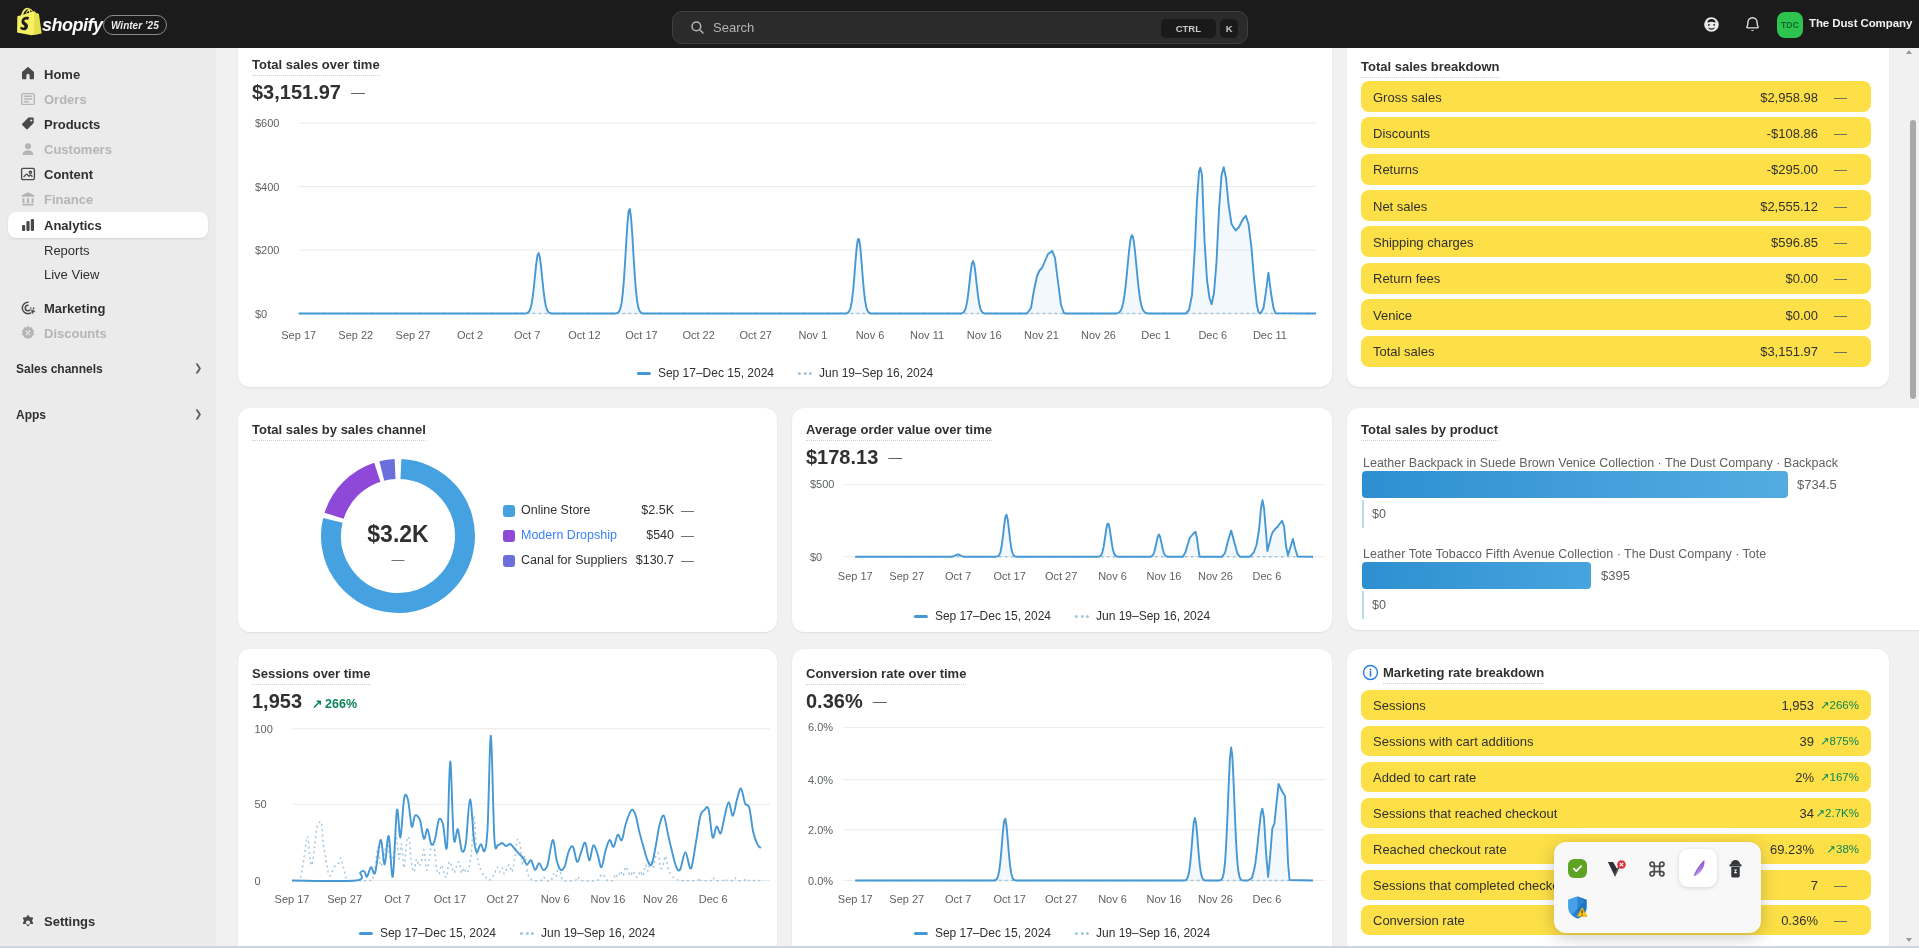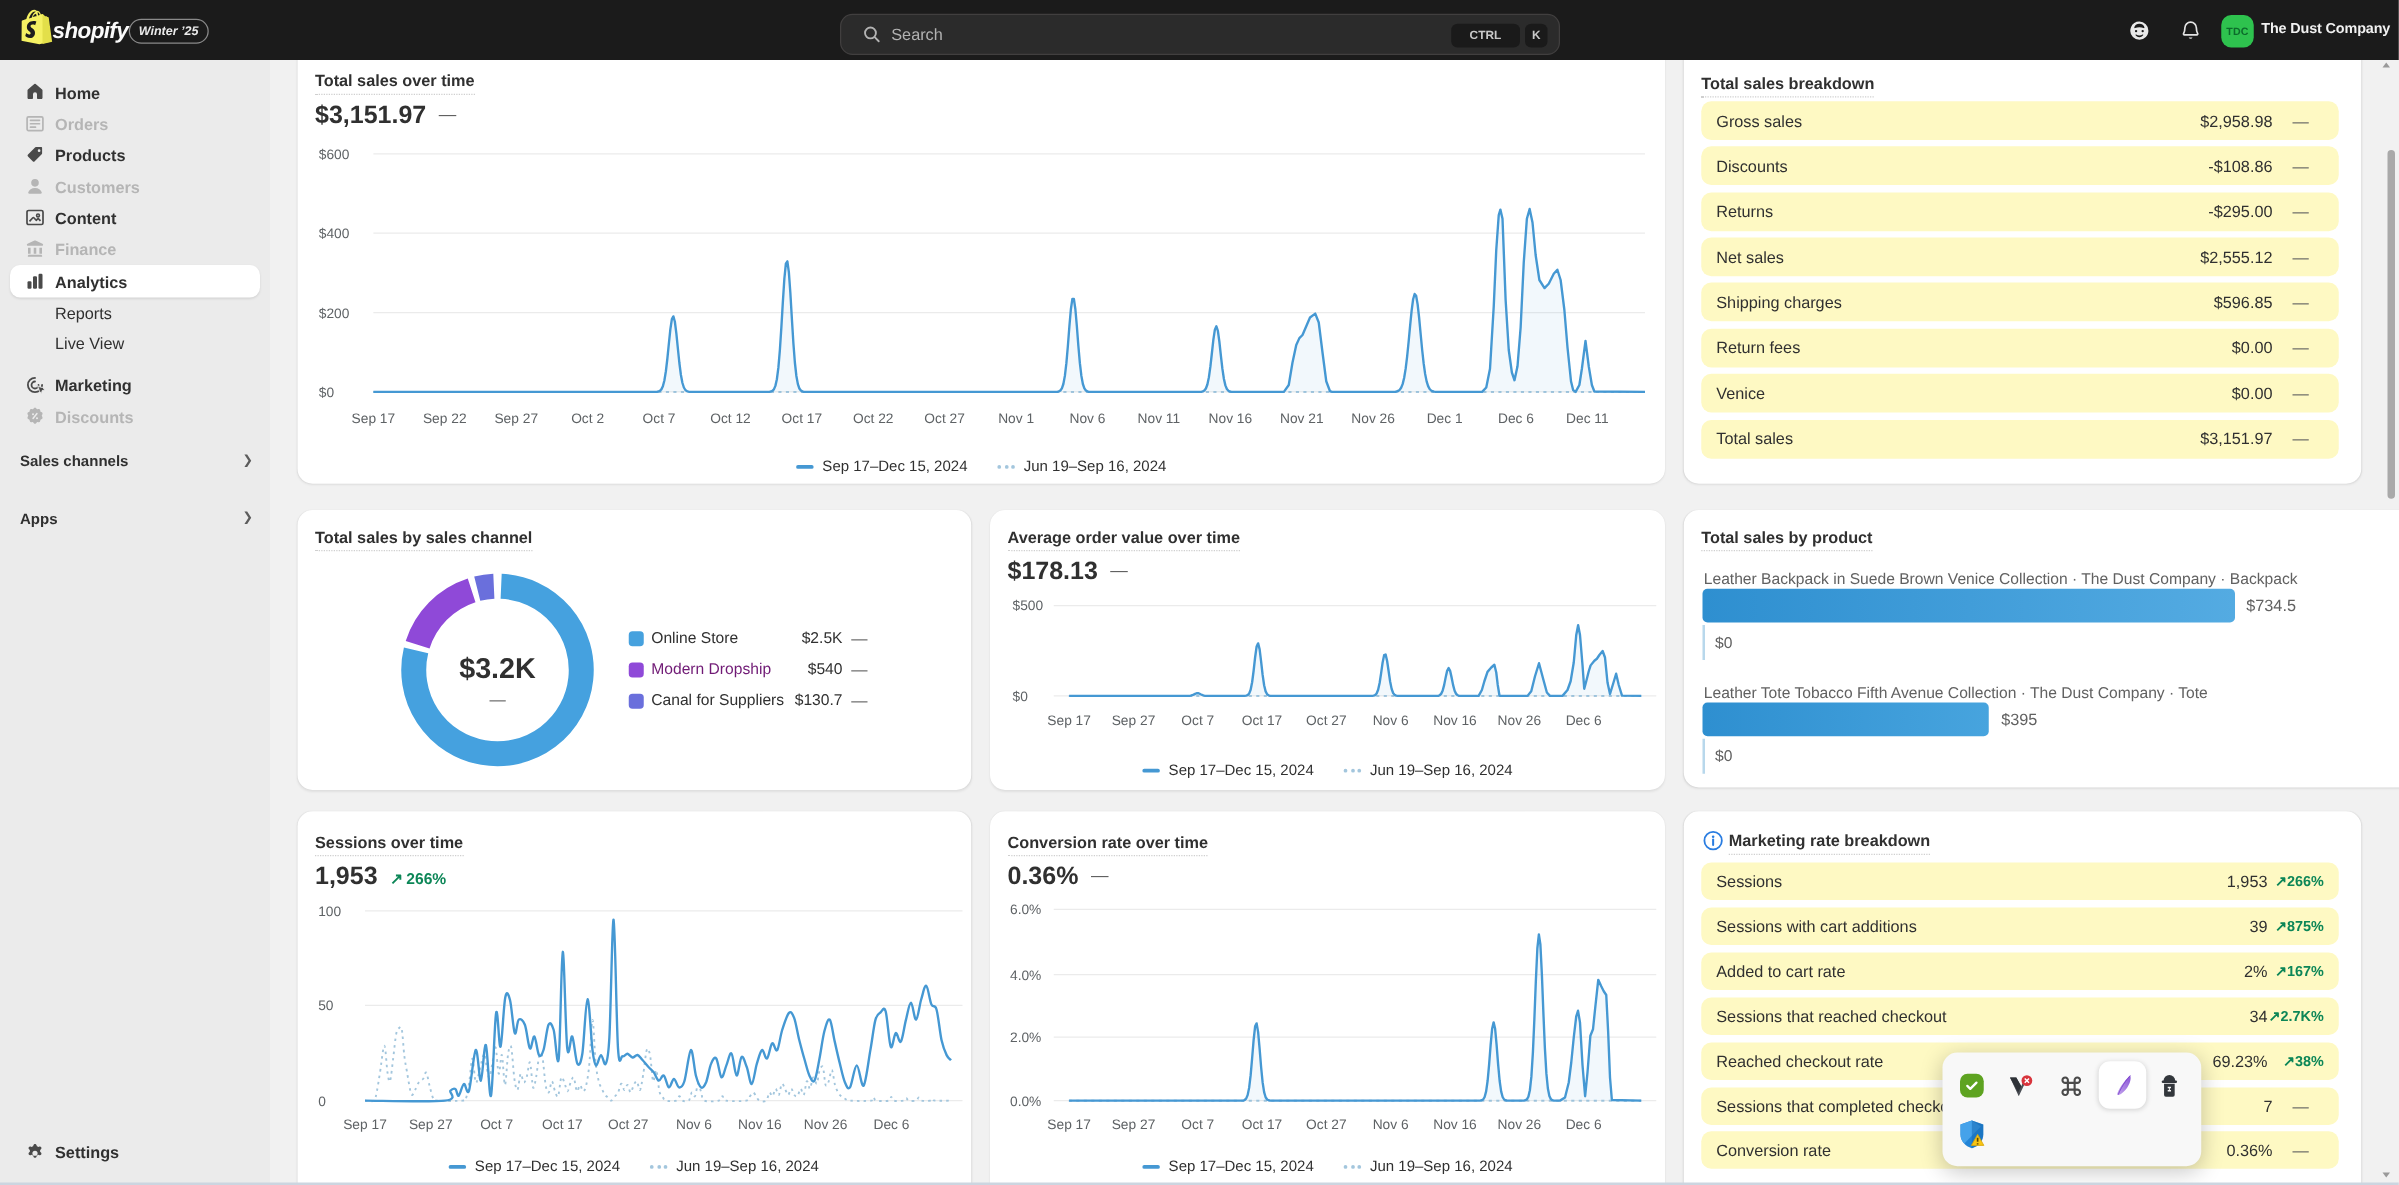--- a/index.html
+++ b/index.html
@@ -3,23 +3,23 @@
 *{margin:0;padding:0;box-sizing:border-box}
 html,body{width:1919px;height:948px;overflow:hidden;font-family:"Liberation Sans",sans-serif;background:#f1f1f1}
 .topbar{position:absolute;left:0;top:0;width:1919px;height:48px;background:#1b1b1b;z-index:50}
 .sidebar{position:absolute;left:0;top:48px;width:216px;height:900px;background:#ebebeb}
 .card{position:absolute;background:#fff;border-radius:12px;box-shadow:0 1px 2px rgba(0,0,0,.07),0 0 1px rgba(0,0,0,.06)}
 .ct{position:absolute;font-size:13px;font-weight:700;color:#303030;letter-spacing:0}
 .ct span{border-bottom:1.5px dotted #cfcfcf;padding-bottom:2.5px}
 .bigv{position:absolute;font-size:20px;font-weight:700;color:#303030}
 .bigv .dash{font-size:14px;color:#616161;font-weight:400;margin-left:10px;position:relative;top:-2px}
 .grn{font-size:12.5px;font-weight:700;color:#0c8657}
-.grn2{font-size:11.5px;font-weight:700;color:#0c8657}
+.grn2{font-size:11.5px;font-weight:400;color:#0c8657}
 .ax{font-size:11px;fill:#5e6265}
-.row{position:absolute;background:#fef9c3;border-radius:8px}
+.row{position:absolute;background:#fde047;border-radius:8px}
 .rlab{position:absolute;left:12px;top:50%;transform:translateY(-50%);font-size:13px;color:#303030}
 .rval{position:absolute;top:50%;transform:translateY(-50%);font-size:13px;color:#303030}
 .rdash{position:absolute;top:50%;transform:translateY(-50%);font-size:13px;color:#616161}
 .legend{position:absolute;transform:translateX(-50%);white-space:nowrap;display:flex;align-items:center;gap:7px}
 .lgt{font-size:12px;color:#303030}
 .lgdash{display:inline-block;width:14px;height:3px;border-radius:2px;background:#4598d3}
 .lgdots{display:inline-flex;gap:2.5px;margin-left:17px}
 .lgdots i{width:3px;height:3px;border-radius:50%;background:#a3c6dd}
 .mi{position:absolute;left:8px;width:200px;height:26px;display:flex;align-items:center;border-radius:8px}
 .mi svg{position:absolute;left:12px}
@@ -235,21 +235,21 @@
       <path d="M96.10 107.85A67 67 0 0 1 139.30 64.28" fill="none" stroke="#8f49d8" stroke-width="20"></path>
       <path d="M143.79 62.99A67 67 0 0 1 157.08 61.06" fill="none" stroke="#6a6fdc" stroke-width="20"></path>
       <text x="160.0" y="134.0" text-anchor="middle" font-size="23" font-weight="700" fill="#303030">$3.2K</text>
       <text x="160.0" y="156.0" text-anchor="middle" font-size="13" fill="#616161">—</text>
     </svg>
     <div style="position:absolute;left:265px;top:97px;width:12px;height:12px;border-radius:3px;background:#46a1de"></div>
     <span style="position:absolute;left:283px;top:95px;font-size:12.5px;color:#303030;white-space:nowrap">Online Store</span>
     <span style="position:absolute;left:366px;top:95px;width:70px;text-align:right;font-size:12.5px;color:#303030">$2.5K</span>
     <span style="position:absolute;left:443px;top:95px;font-size:13px;color:#616161">—</span>
     <div style="position:absolute;left:265px;top:122px;width:12px;height:12px;border-radius:3px;background:#8f49d8"></div>
-    <span style="position:absolute;left:283px;top:120px;font-size:12.5px;color:#701a75;white-space:nowrap">Modern Dropship</span>
+    <span style="position:absolute;left:283px;top:120px;font-size:12.5px;color:#3b82f6;white-space:nowrap">Modern Dropship</span>
     <span style="position:absolute;left:366px;top:120px;width:70px;text-align:right;font-size:12.5px;color:#303030">$540</span>
     <span style="position:absolute;left:443px;top:120px;font-size:13px;color:#616161">—</span>
     <div style="position:absolute;left:265px;top:147px;width:12px;height:12px;border-radius:3px;background:#6a6fdc"></div>
     <span style="position:absolute;left:283px;top:145px;font-size:12.5px;color:#303030;white-space:nowrap">Canal for Suppliers</span>
     <span style="position:absolute;left:366px;top:145px;width:70px;text-align:right;font-size:12.5px;color:#303030">$130.7</span>
     <span style="position:absolute;left:443px;top:145px;font-size:13px;color:#616161">—</span>
   </div>
 <div class="card" style="left:792px;top:408px;width:540px;height:224px">
     <div class="ct" style="left:14px;top:14px"><span>Average order value over time</span></div>
     <div class="bigv" style="left:14px;top:38px">$178.13<span class="dash">—</span></div>

